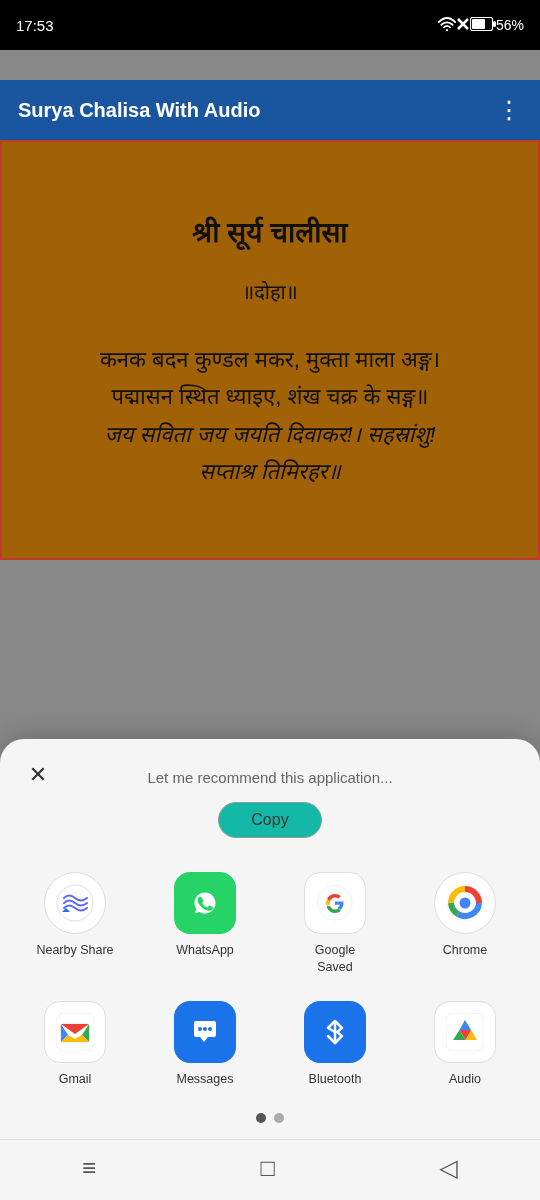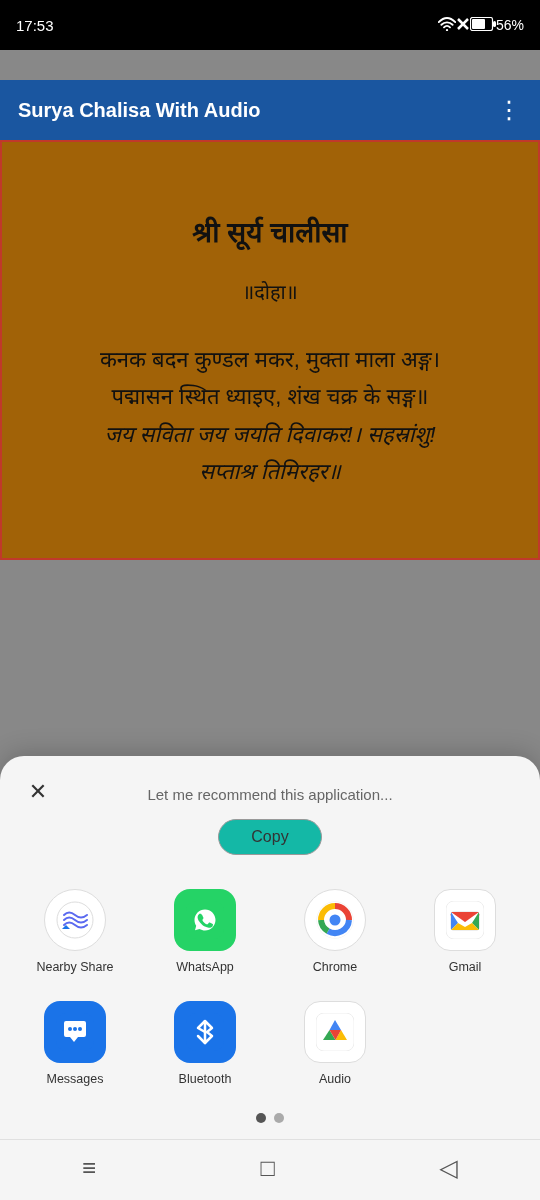--- a/index.html
+++ b/index.html
@@ -286,20 +286,34 @@
         <svg width="38" height="38" viewBox="0 0 38 38">
           <rect width="38" height="38" rx="10" fill="#25d366"></rect>
           <path d="M19 7C12.4 7 7 12.4 7 19c0 2.2.6 4.2 1.6 6L7 31l6.3-1.6c1.7.9 3.7 1.5 5.7 1.5 6.6 0 12-5.4 12-12S25.6 7 19 7z" fill="#25d366"></path>
           <path d="M19 8.5C13.2 8.5 8.5 13.2 8.5 19c0 2.1.6 4.1 1.7 5.8l-1.2 4.4 4.5-1.2c1.6.9 3.5 1.5 5.5 1.5 5.8 0 10.5-4.7 10.5-10.5S24.8 8.5 19 8.5z" fill="white"></path>
           <path d="M15.5 13.5c-.3-.7-.6-.7-.9-.7h-.7c-.3 0-.7.1-1 .5-.3.4-1.3 1.3-1.3 3.1s1.4 3.6 1.5 3.8c.2.3 2.7 4.1 6.5 5.6 3.2 1.3 3.9 1 4.6.9.7-.1 2.2-.9 2.5-1.8.3-.9.3-1.6.2-1.8-.1-.2-.4-.3-.7-.4-.3-.2-2.2-1.1-2.5-1.2-.3-.1-.6-.2-.8.2-.3.3-.9 1.2-1.2 1.5-.2.2-.5.2-.8.1-.3-.2-1.4-.5-2.6-1.6-1-.9-1.6-2-1.8-2.3-.2-.4 0-.6.1-.8.2-.2.4-.5.5-.7.2-.2.2-.4.3-.6.1-.3 0-.5-.1-.7-.1-.2-.8-1.8-1.1-2.5z" fill="#25d366"></path>
         </svg>
       </div>
       <span class="share-label">WhatsApp</span>
     </div>
 
+    <div class="share-item">
+      <div class="share-icon icon-google-saved">
+        <svg width="36" height="36" viewBox="0 0 36 36">
+          <circle cx="18" cy="18" r="17" fill="white" stroke="#eee"></circle>
+
+          <path d="M26.5 18.2c0-.6-.1-1.2-.2-1.7H18v3.2h4.8c-.2 1.1-.9 2-1.9 2.6v2.1h3.1c1.8-1.7 2.5-4.1 2.5-6.2z" fill="#4285F4"></path>
+          <path d="M18 28c2.4 0 4.5-.8 6-2.2l-3.1-2.1c-.8.5-1.8.8-2.9.8-2.3 0-4.2-1.5-4.9-3.6H10v2.1C11.5 26.1 14.6 28 18 28z" fill="#34A853"></path>
+          <path d="M13.1 20.9c-.2-.5-.3-1.2-.3-1.9s.1-1.3.3-1.9v-2.1H10C9.4 16.3 9 17.1 9 18s.4 1.7 1 2.9l3.1-2z" fill="#FBBC05"></path>
+          <path d="M18 12.5c1.3 0 2.4.4 3.3 1.3l2.5-2.5C22.5 9.8 20.4 9 18 9c-3.4 0-6.5 1.9-8 4.9l3.1 2.1c.7-2.1 2.6-3.5 4.9-3.5z" fill="#EA4335"></path>
+        </svg>
+      </div>
+      <span class="share-label" style="white-space:pre-line;">Google
+Saved</span>
+    </div>
 
     <div class="share-item">
       <div class="share-icon icon-chrome">
         <svg width="38" height="38" viewBox="0 0 38 38">
           <circle cx="19" cy="19" r="18" fill="white" stroke="#eee"></circle>
 
           <circle cx="19" cy="19" r="18" fill="white"></circle>
 
           <path d="M19 5 A14 14 0 0 1 33 19" fill="none" stroke="#EA4335" stroke-width="6"></path>
 

